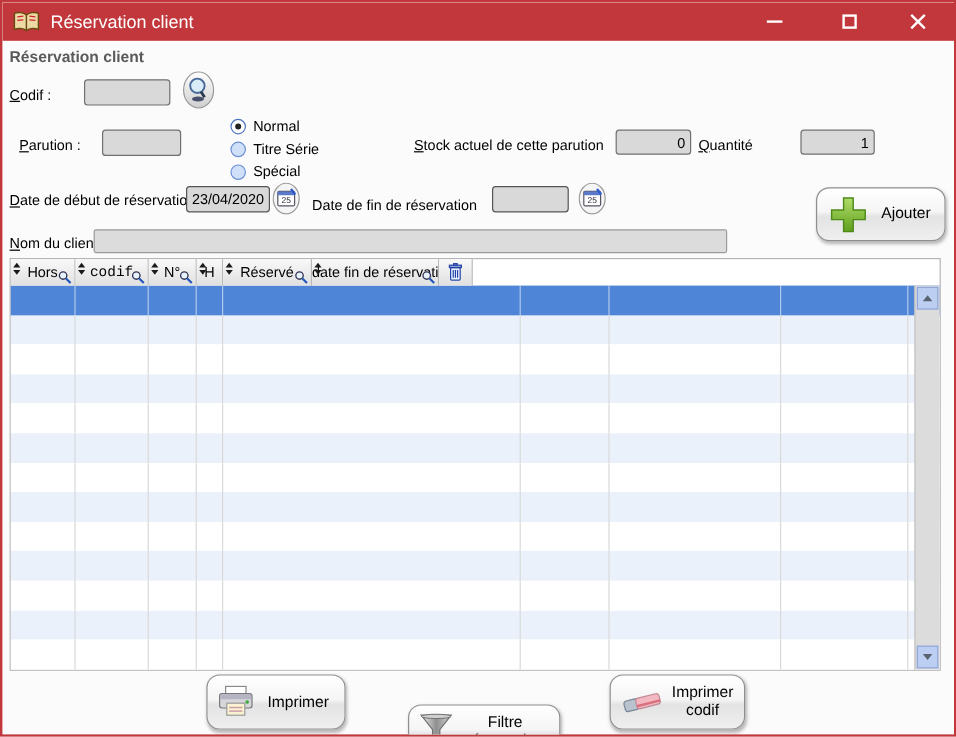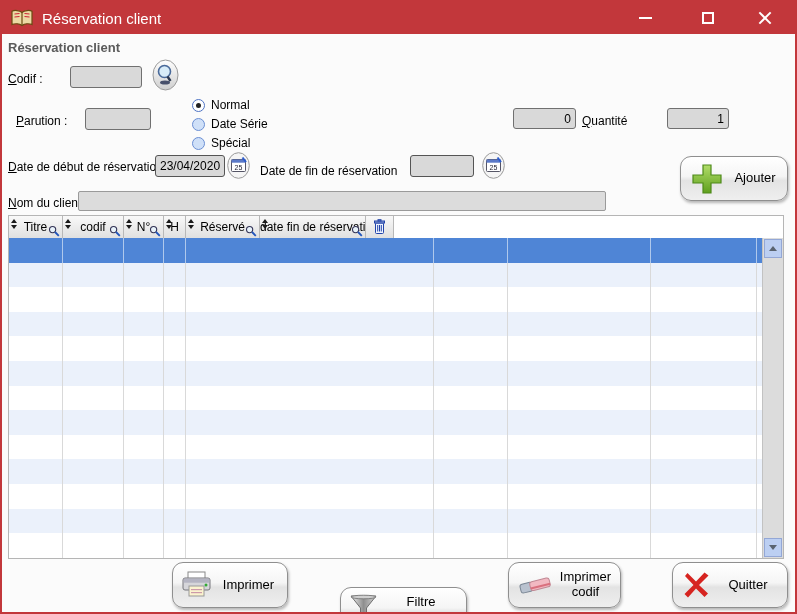--- a/index.html
+++ b/index.html
@@ -115,27 +115,28 @@
 
   <span class="lbl" style="left:14px;top:112px;"><u>P</u>arution :</span>
   <input class="field" style="left: 83px; top: 106px; width: 66px; height: 22px;" readonly="" value="">
 
   <div class="radio-row" style="left:190px;top:96px;">
     <span class="radio selected"></span>
     <span class="radio-label">Normal</span>
   </div>
   <div class="radio-row" style="left:190px;top:115px;">
     <span class="radio"></span>
-    <span class="radio-label">Date Série</span>
+    <span class="radio-label">Titre Série</span>
   </div>
   <div class="radio-row" style="left:190px;top:134px;">
     <span class="radio"></span>
     <span class="radio-label">Spécial</span>
   </div>
 
+  <span class="lbl" style="left:343px;top:112px;"><u>S</u>tock actuel de cette parution</span>
   <input class="field right" style="left: 511px; top: 106px; width: 63px; height: 21px;" readonly="" value="0">
   <span class="lbl" style="left:580px;top:112px;"><u>Q</u>uantité</span>
   <input class="field right" style="left: 665px; top: 106px; width: 62px; height: 21px;" readonly="" value="1">
 
   <span class="lbl" style="left:6px;top:158px;"><u>D</u>ate de début de réservation</span>
   <input class="field center" style="left: 153px; top: 153px; width: 70px; height: 22px; border-color: rgb(85, 85, 85);" readonly="" value="23/04/2020">
   <button class="ovalbtn" style="left:225px;top:150px;">
     <svg width="23" height="27" viewBox="0 0 23 27">
       <ellipse cx="11.5" cy="13.5" rx="10.8" ry="12.8" fill="#f5f5f5" stroke="#9a9a9a"></ellipse>
       <rect x="4.5" y="7.5" width="14" height="12" rx="1" fill="#fff" stroke="#556"></rect>
@@ -169,27 +170,27 @@
     <span class="blbl">Ajouter</span>
   </div>
 
   <span class="lbl" style="left:6px;top:194px;"><u>N</u>om du client</span>
   <input class="field light" style="left: 76px; top: 189px; width: 528px; height: 20px;" readonly="" value="">
 
   <div class="table">
     <div class="thead">
           <div class="th" style="width: 54px;">
             <span class="sort"></span>
-            <span class="th-label">Titre</span>
+            <span class="th-label">Hors</span>
             <span class="mag"><svg width="12" height="12" viewBox="0 0 12 12">
                 <circle cx="4.6" cy="4.6" r="3.1" fill="#e8f2fa" stroke="#335" stroke-width="1.1"></circle>
                 <line x1="7" y1="7" x2="10.8" y2="10.8" stroke="#2255bb" stroke-width="1.8"></line>
               </svg></span>
           </div>
-          <div class="th" style="width: 61px;">
+          <div class="th" style="width: 61px; font-family: Liberation Mono, monospace;">
             <span class="sort"></span>
             <span class="th-label">codif</span>
             <span class="mag"><svg width="12" height="12" viewBox="0 0 12 12">
                 <circle cx="4.6" cy="4.6" r="3.1" fill="#e8f2fa" stroke="#335" stroke-width="1.1"></circle>
                 <line x1="7" y1="7" x2="10.8" y2="10.8" stroke="#2255bb" stroke-width="1.8"></line>
               </svg></span>
           </div>
           <div class="th" style="width: 40px;">
             <span class="sort"></span>
             <span class="th-label">N°</span>
@@ -404,21 +405,15 @@
     <svg width="36" height="22" viewBox="0 0 36 22">
       <g transform="rotate(-14 18 11)">
         <rect x="3" y="7" width="12" height="9" rx="2.5" fill="#b9c2cf" stroke="#7a8694"></rect>
         <rect x="13" y="7" width="20" height="9" rx="2.5" fill="#f2b9c2" stroke="#c08894"></rect>
         <rect x="13" y="12.4" width="20" height="2" fill="#d9707e"></rect>
       </g>
     </svg>
     <span class="blbl">Imprimer codif</span>
   </div>
 
-  <div class="btn" style="left:670px;top:560px;width:116px;">
-    <svg width="30" height="30" viewBox="0 0 30 30">
-      <path d="M4 6 L12.5 15 L3.5 24 L7 27.5 L15 18.5 L23.5 27 L27 23.5 L18 15 L27.5 5.5 L23.5 2.5 L15 11.5 L6.5 3 Z" fill="#d62420"></path>
-    </svg>
-    <span class="blbl">Quitter</span>
-  </div>
 
  </div>
 </div>
 
 </body></html>

